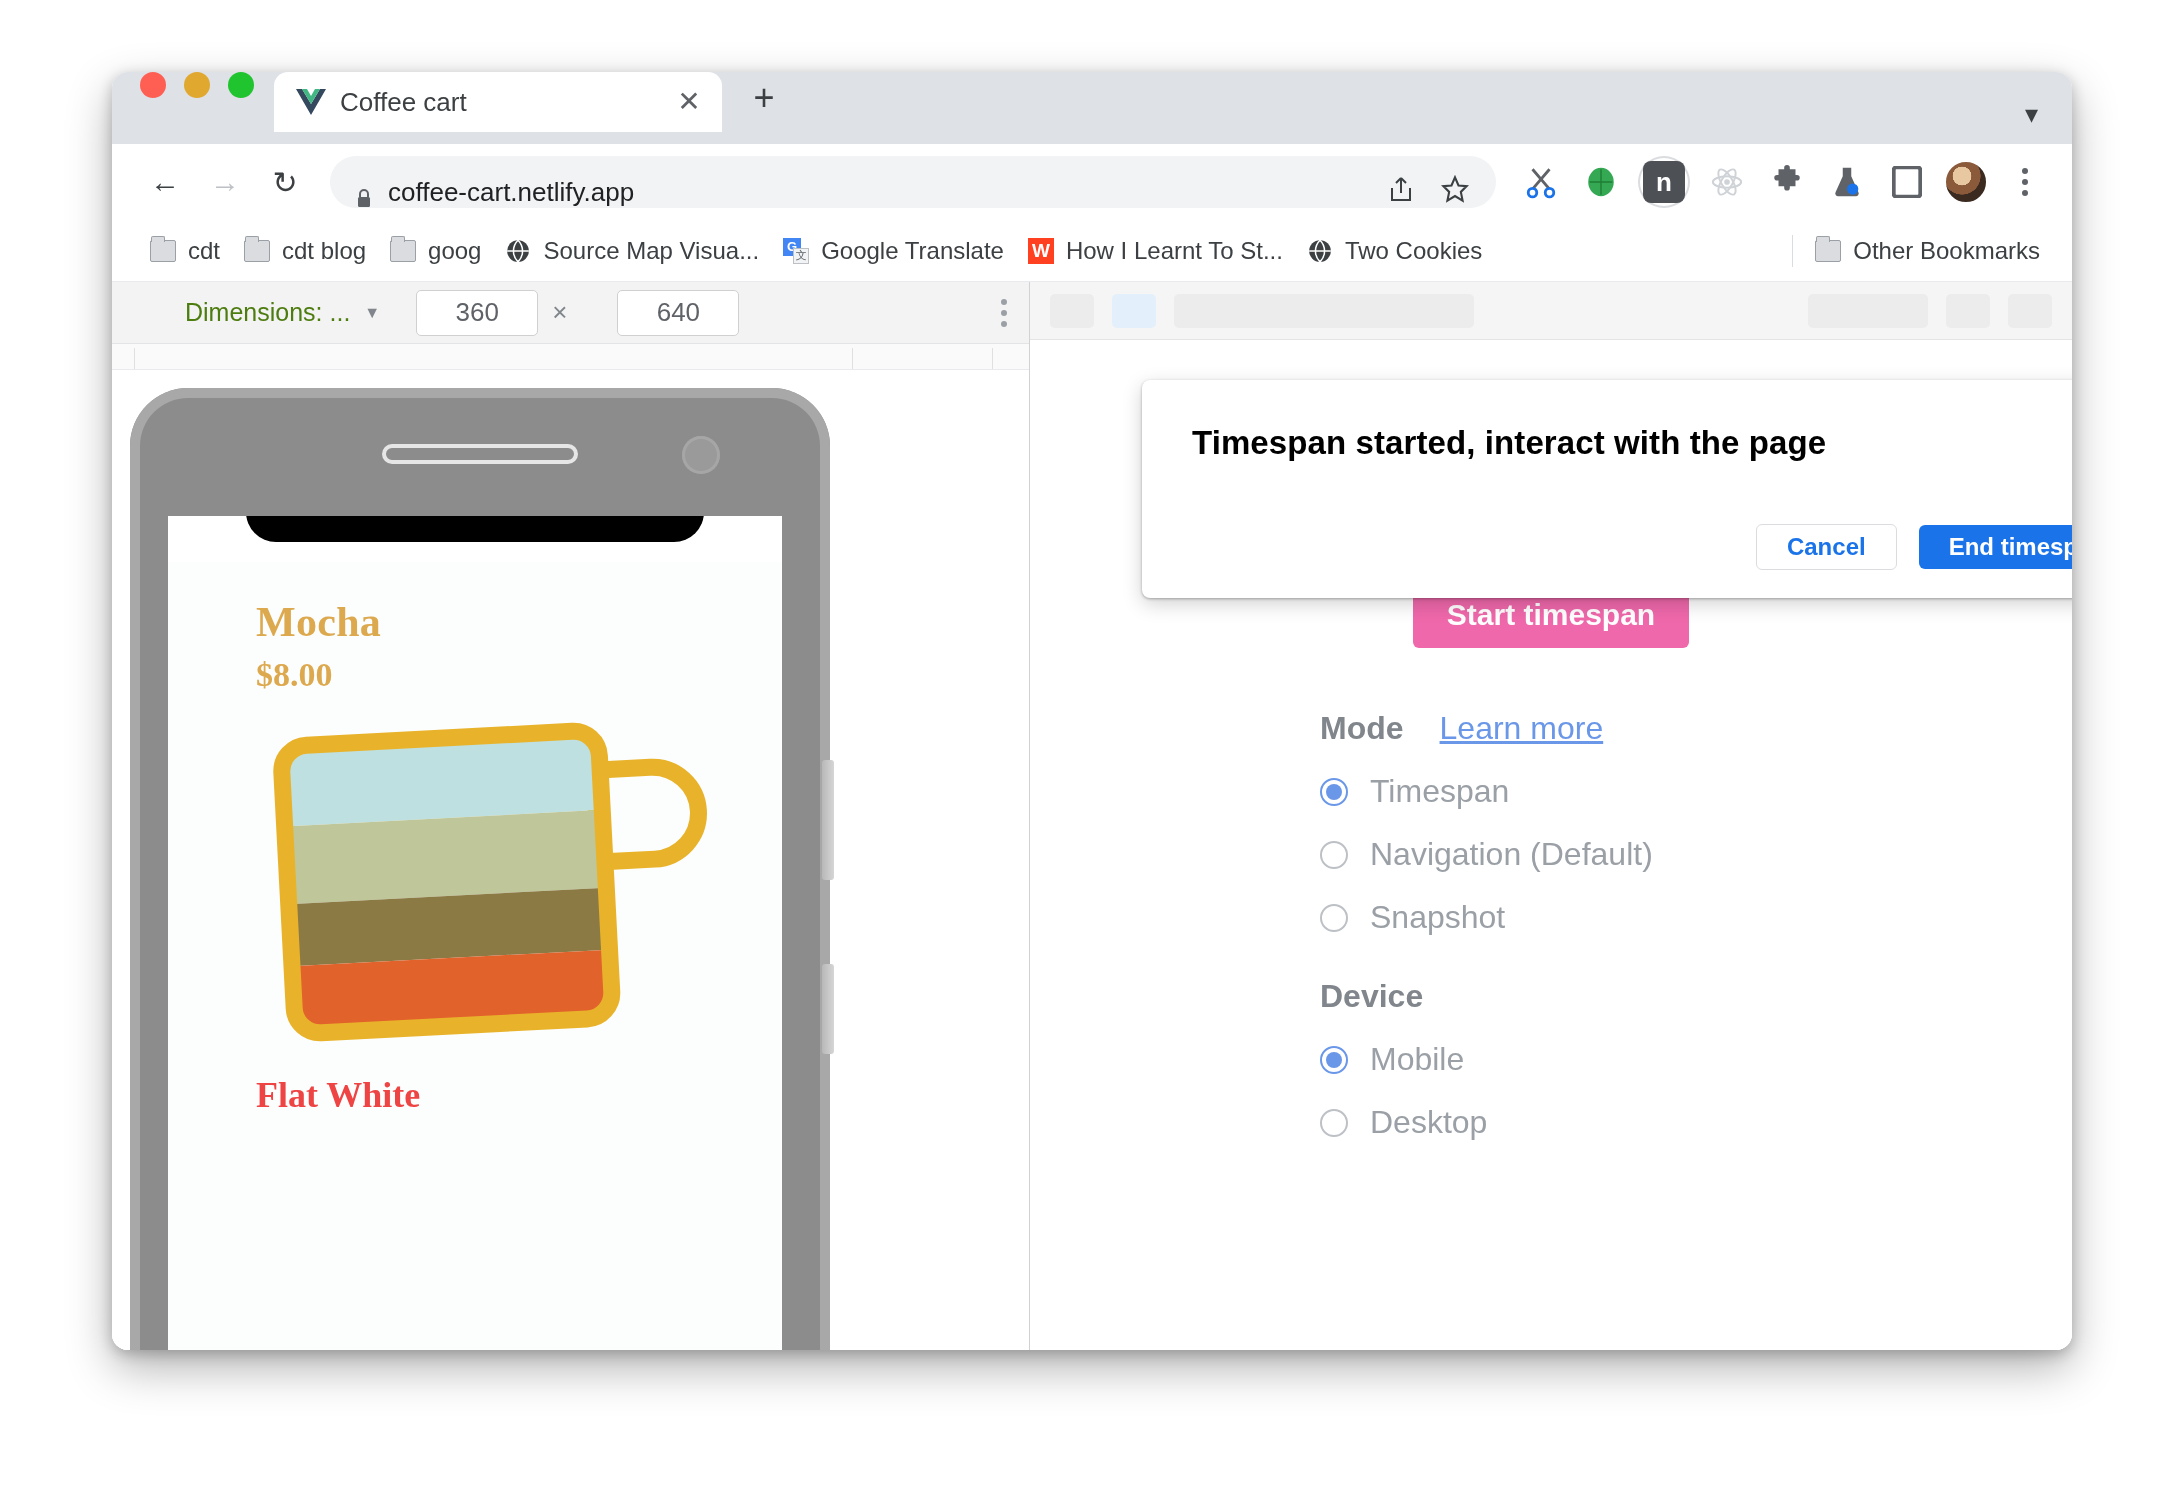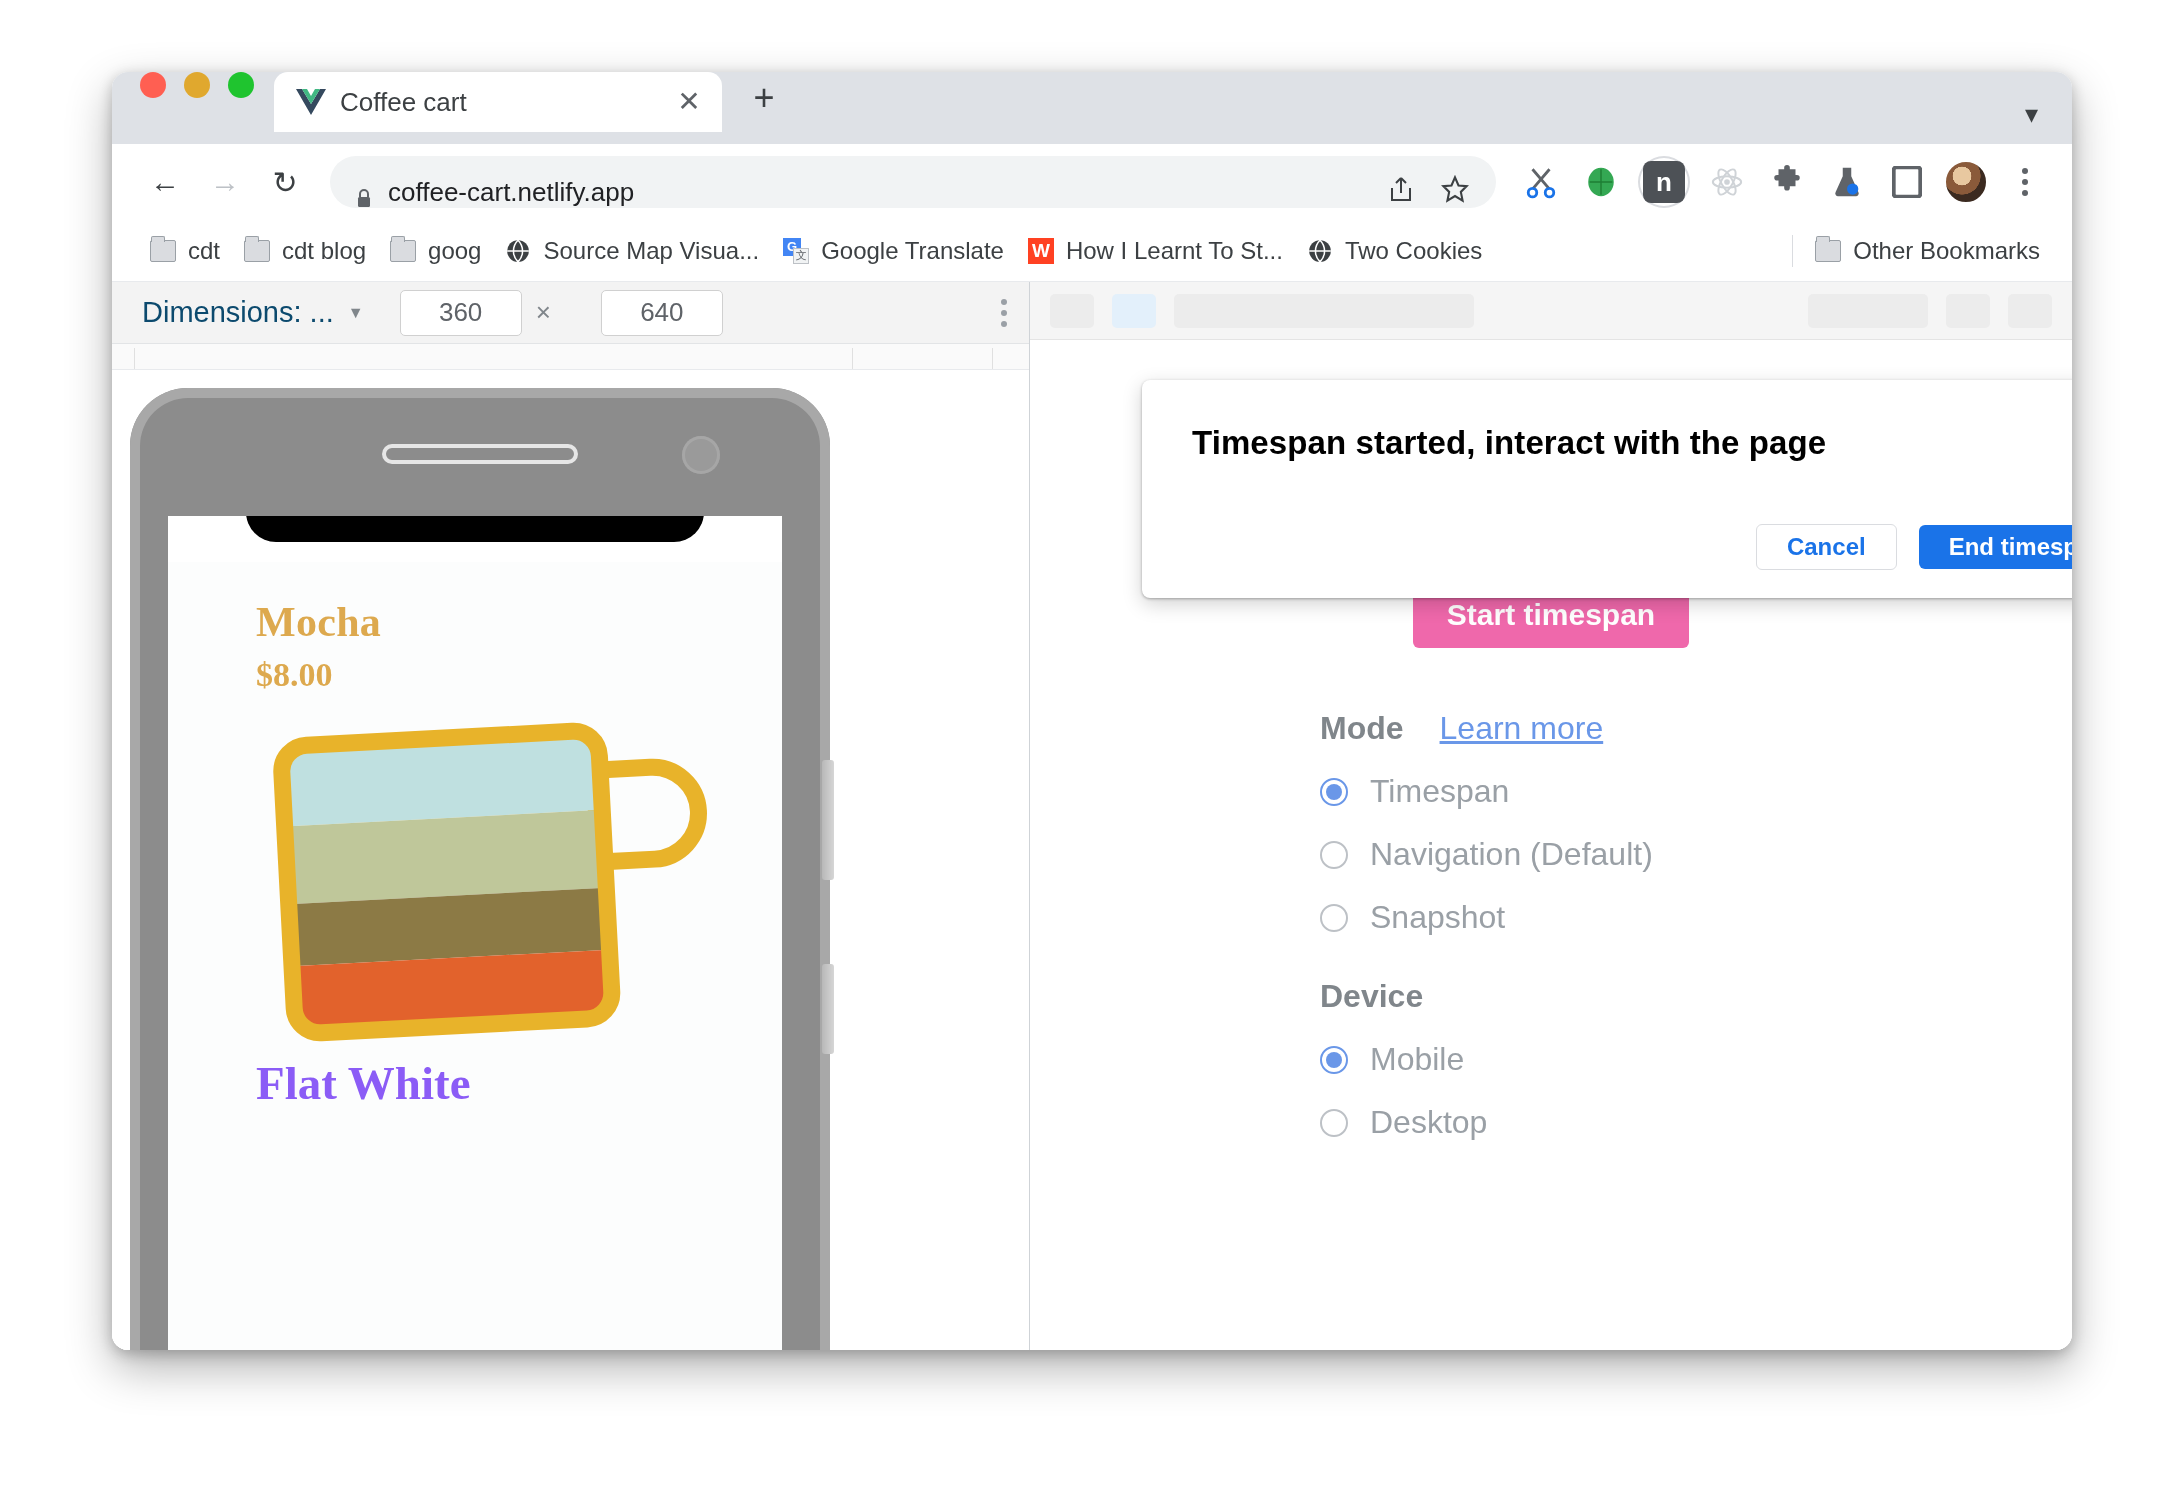--- a/index.html
+++ b/index.html
@@ -134,21 +134,21 @@
   
   .content { position: relative; height: 1068px; display: flex; background: #fff; }
 
   
   .emul { width: 918px; position: relative; background: #fff; border-right: 1px solid #cfd3d7; }
   .devbar {
     height: 62px; background: #f3f3f3;
     display: flex; align-items: center; padding: 0 22px 0 30px; gap: 0;
     border-bottom: 1px solid #e2e4e6;
   }
-  .dim-label { font-size: 29px; color: #0c4a6e; white-space: nowrap; }
+  .dim-label { font-size: 25px; color: #4d7c0f; white-space: nowrap; margin-left: 43px; }
   .dim-caret { margin-left: 14px; color:#80868b; font-size: 16px; }
   .dim-input {
     width: 122px; height: 46px; margin-left: 36px;
     border: 1px solid #d0d0d0; border-radius: 5px; background:#fff;
     display:flex; align-items:center; justify-content:center;
     font-size: 26px; color: #5f6368;
   }
   .dim-x { margin: 0 14px; font-size: 26px; color: #80868b; }
   .dev-kebab { margin-left: auto; display:flex; flex-direction:column; gap:5px; }
   .dev-kebab i { width: 6px; height:6px; border-radius:50%; background:#9aa0a6; }
@@ -214,22 +214,22 @@
   .p-name { font-size: 42px; color:#dda94e; font-weight:700; letter-spacing: .3px; }
   .p-price { font-size: 34px; color:#dda94e; font-weight:700; margin-top: 10px; }
 
   .cupwrap { margin: 22px 0 0 -8px; width: 460px; height: 340px; position: relative; }
   .cup-label {
     position:absolute; width: 100%; text-align:center;
     font-family: "Liberation Serif", serif; font-size: 31px; color:#141414;
   }
 
   .p-name2 {
-    padding-left: 88px;
-    font-family:"Liberation Serif", serif; font-size: 47px; font-weight:700; color:#8b5cf6;
+    margin-top: 18px; padding-left: 88px;
+    font-family:"Liberation Serif", serif; font-size: 36px; font-weight:700; color:#ef4444;
   }
 
   
   .devtools { flex: 1; position: relative; background: #fff; overflow: hidden; }
   .dt-toolbar {
     height: 58px; background:#f5f5f5; border-bottom:1px solid #e4e4e4;
     display:flex; align-items:center; gap: 18px; padding: 0 20px;
   }
   .dt-ghost { height: 34px; border-radius:5px; background:#ececec; }
   .lh-body {

